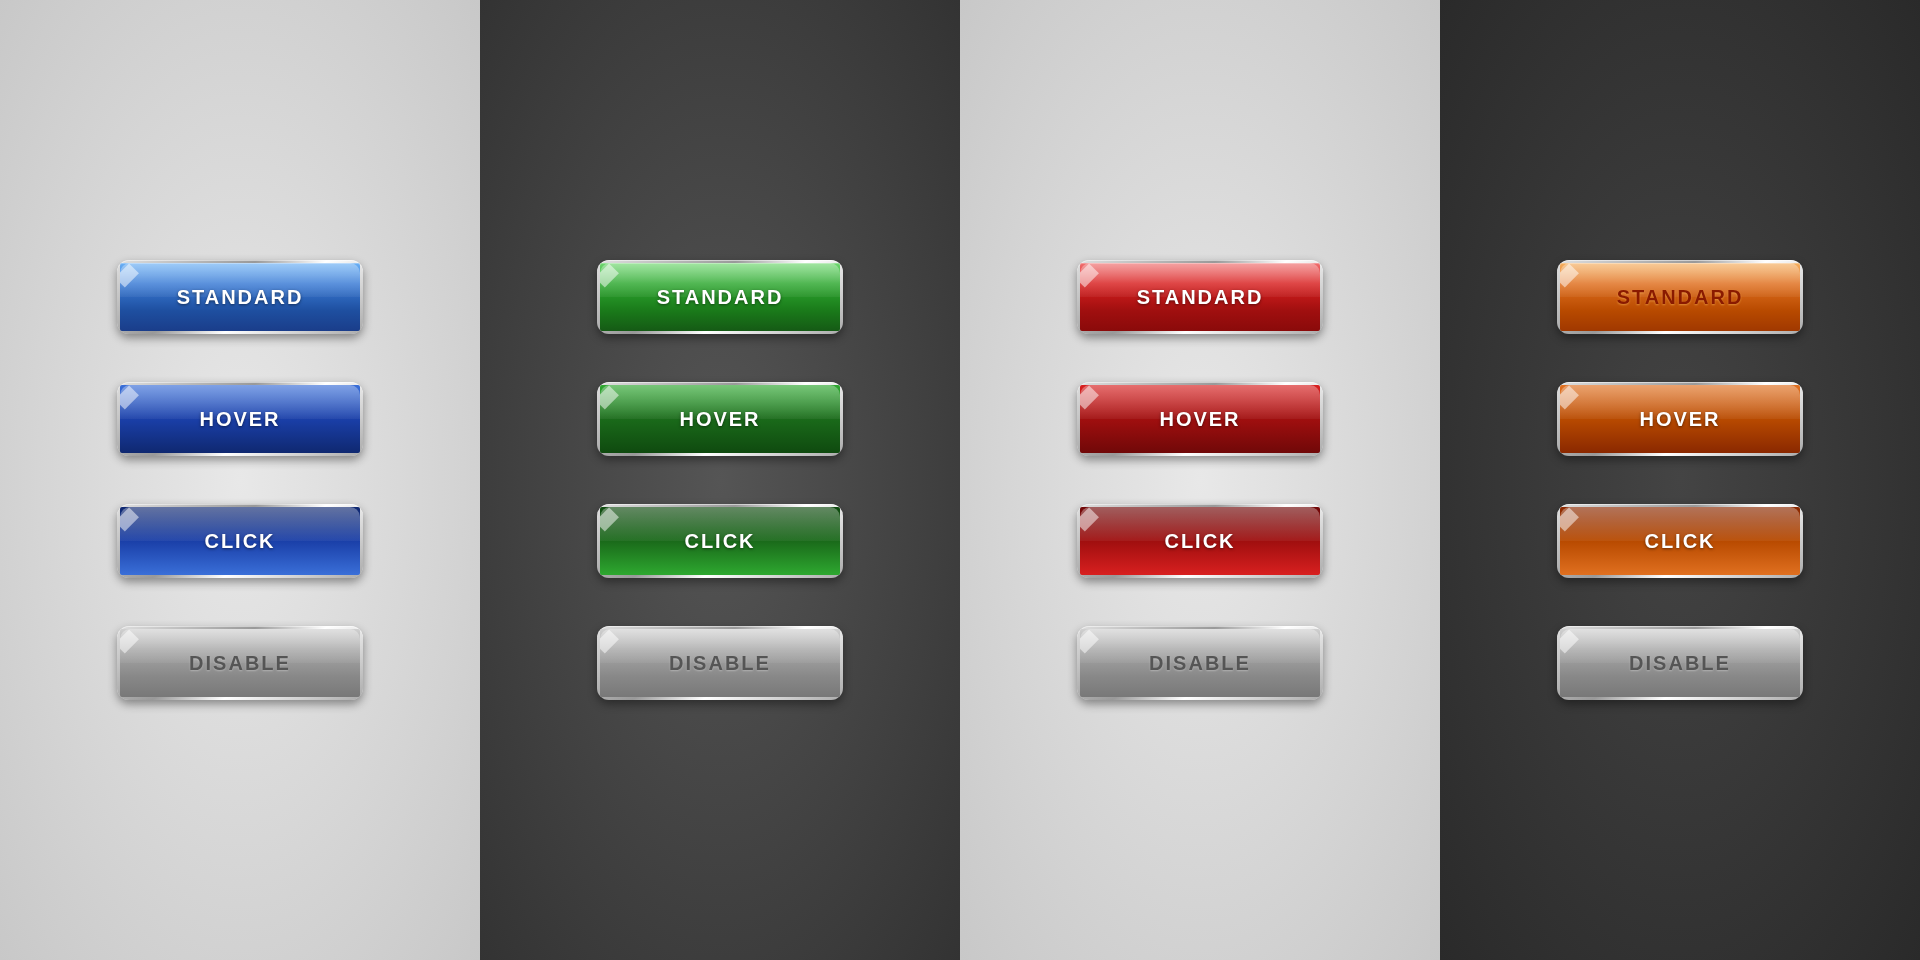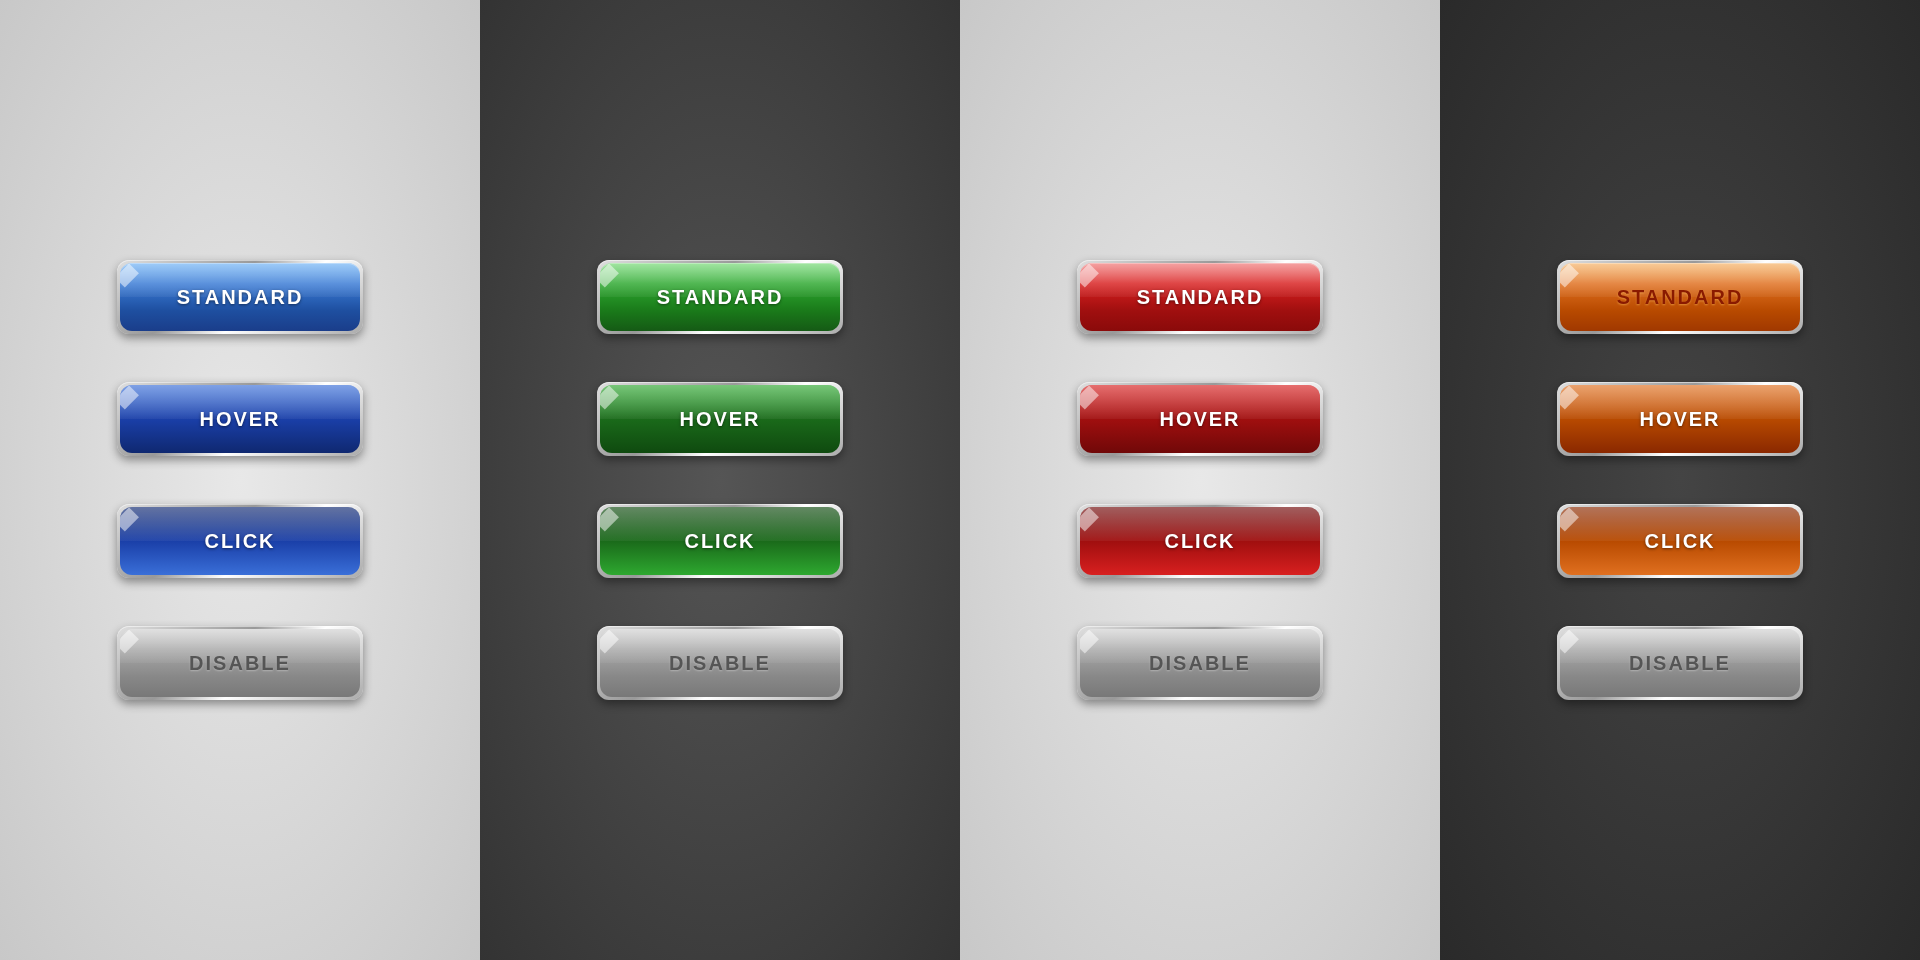--- a/index.html
+++ b/index.html
@@ -31,21 +31,21 @@
       background: radial-gradient(ellipse at center, #e8e8e8 0%, #c8c8c8 100%);
     }
     .panel-dark-2 {
       background: radial-gradient(ellipse at center, #444444 0%, #2a2a2a 100%);
     }
 
     
     .btn {
       width: 240px;
       height: 68px;
-      border-radius: 12px;
+      border-radius: 2px;
       display: flex;
       align-items: center;
       justify-content: center;
       font-size: 20px;
       font-weight: 900;
       letter-spacing: 2px;
       cursor: pointer;
       position: relative;
       overflow: hidden;
       text-transform: uppercase;

